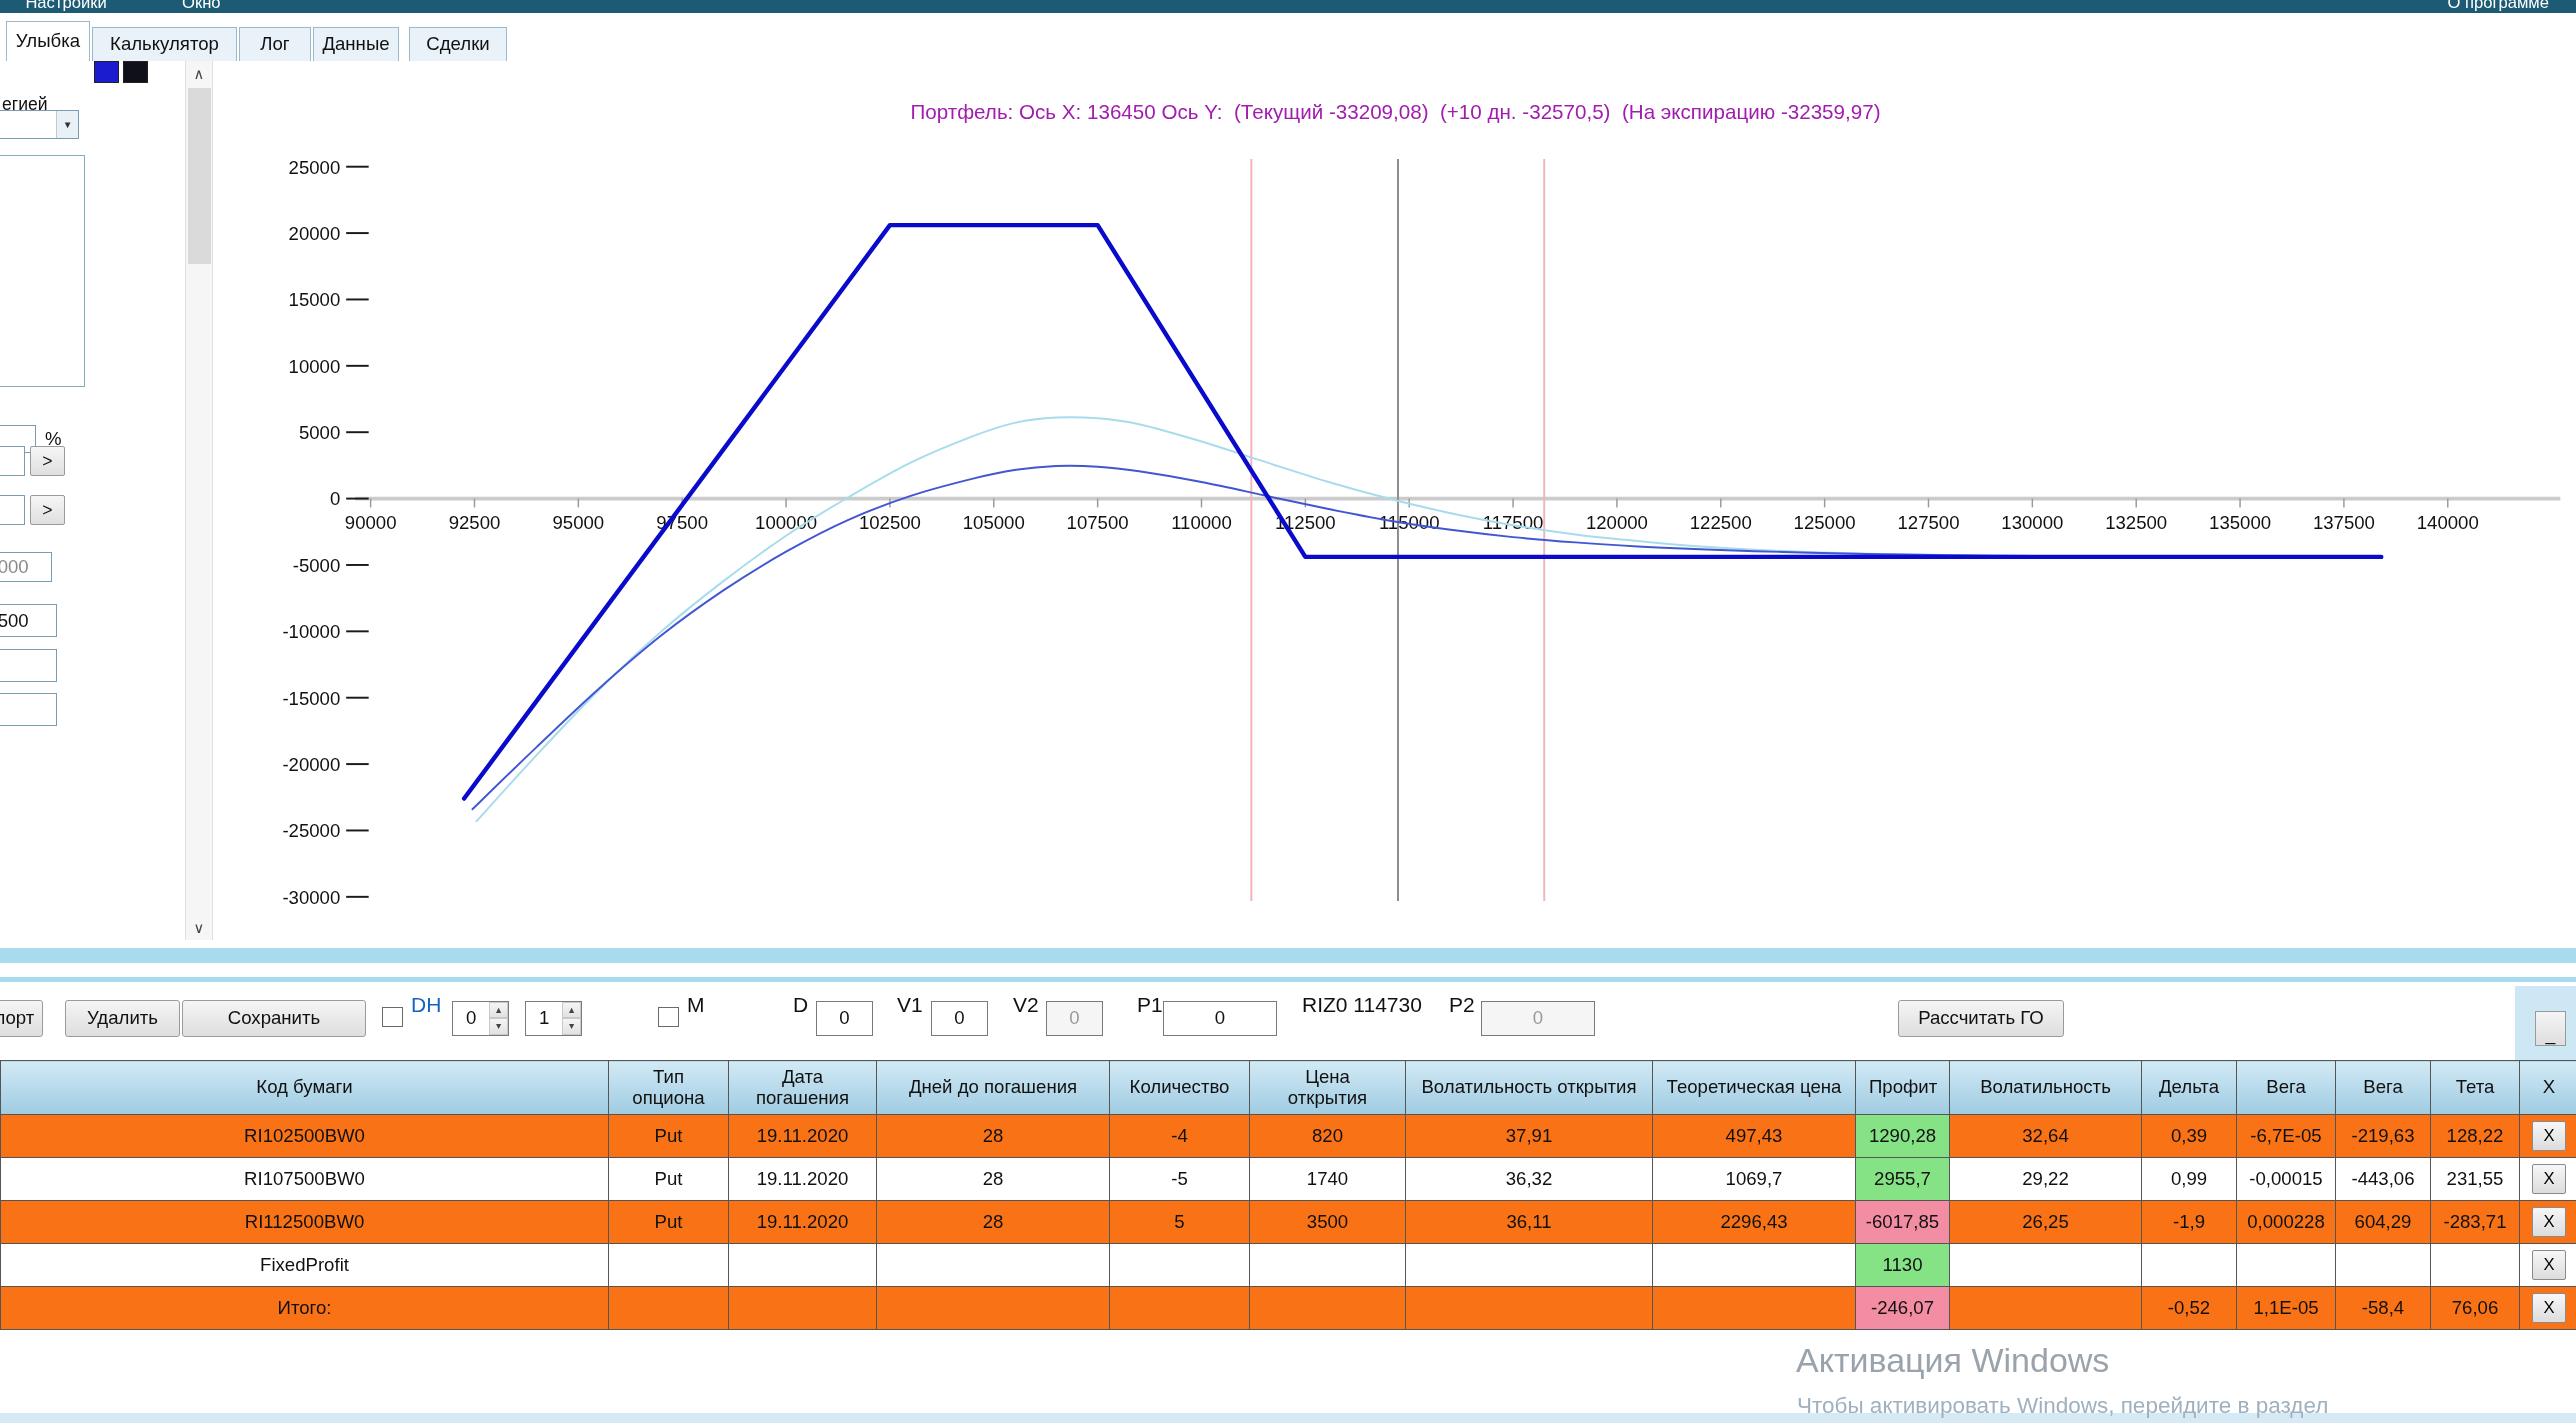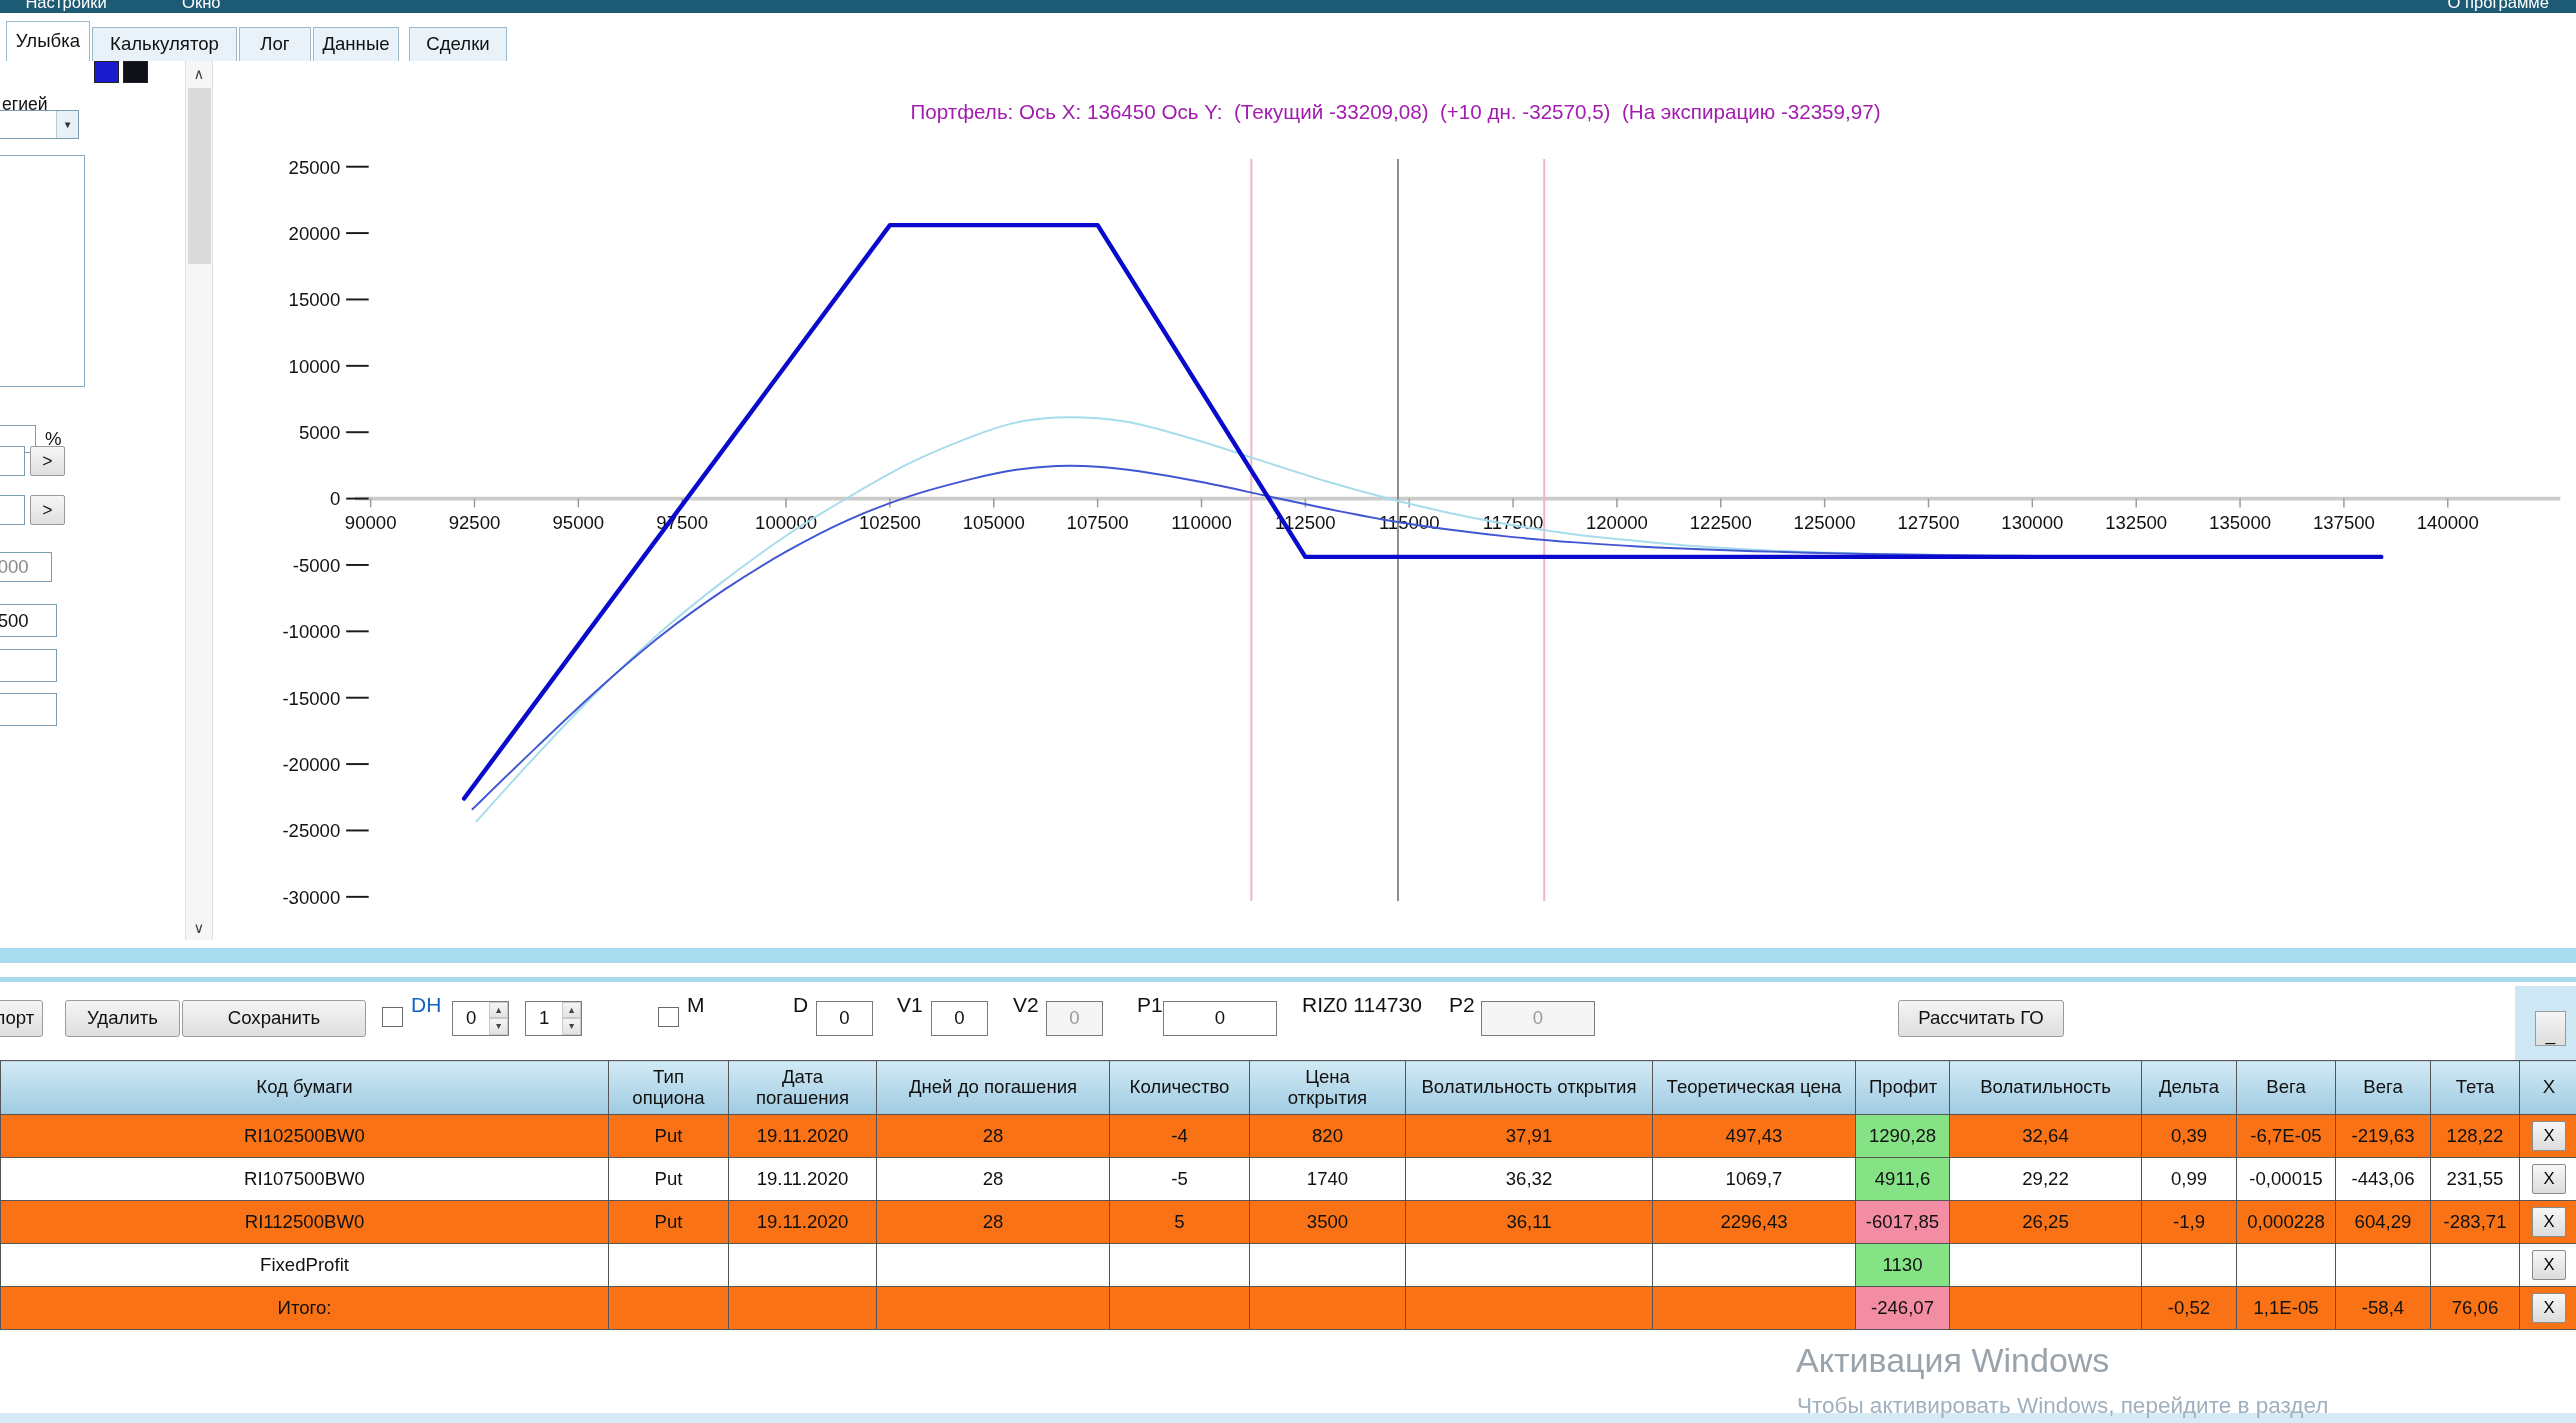--- a/index.html
+++ b/index.html
@@ -322,21 +322,21 @@
         </tr>
         <tr>
           <td>RI107500BW0</td>
           <td>Put</td>
           <td>19.11.2020</td>
           <td>28</td>
           <td>-5</td>
           <td>1740</td>
           <td>36,32</td>
           <td>1069,7</td>
-          <td style="background: rgb(133, 226, 133);">4911,6</td>
+          <td style="background: rgb(133, 226, 133);">2955,7</td>
           <td>29,22</td>
           <td>0,99</td>
           <td>-0,00015</td>
           <td>-443,06</td>
           <td>231,55</td>
           <td><button class="x-btn">X</button></td>
         </tr>
         <tr class="alt">
           <td>RI112500BW0</td>
           <td>Put</td>

